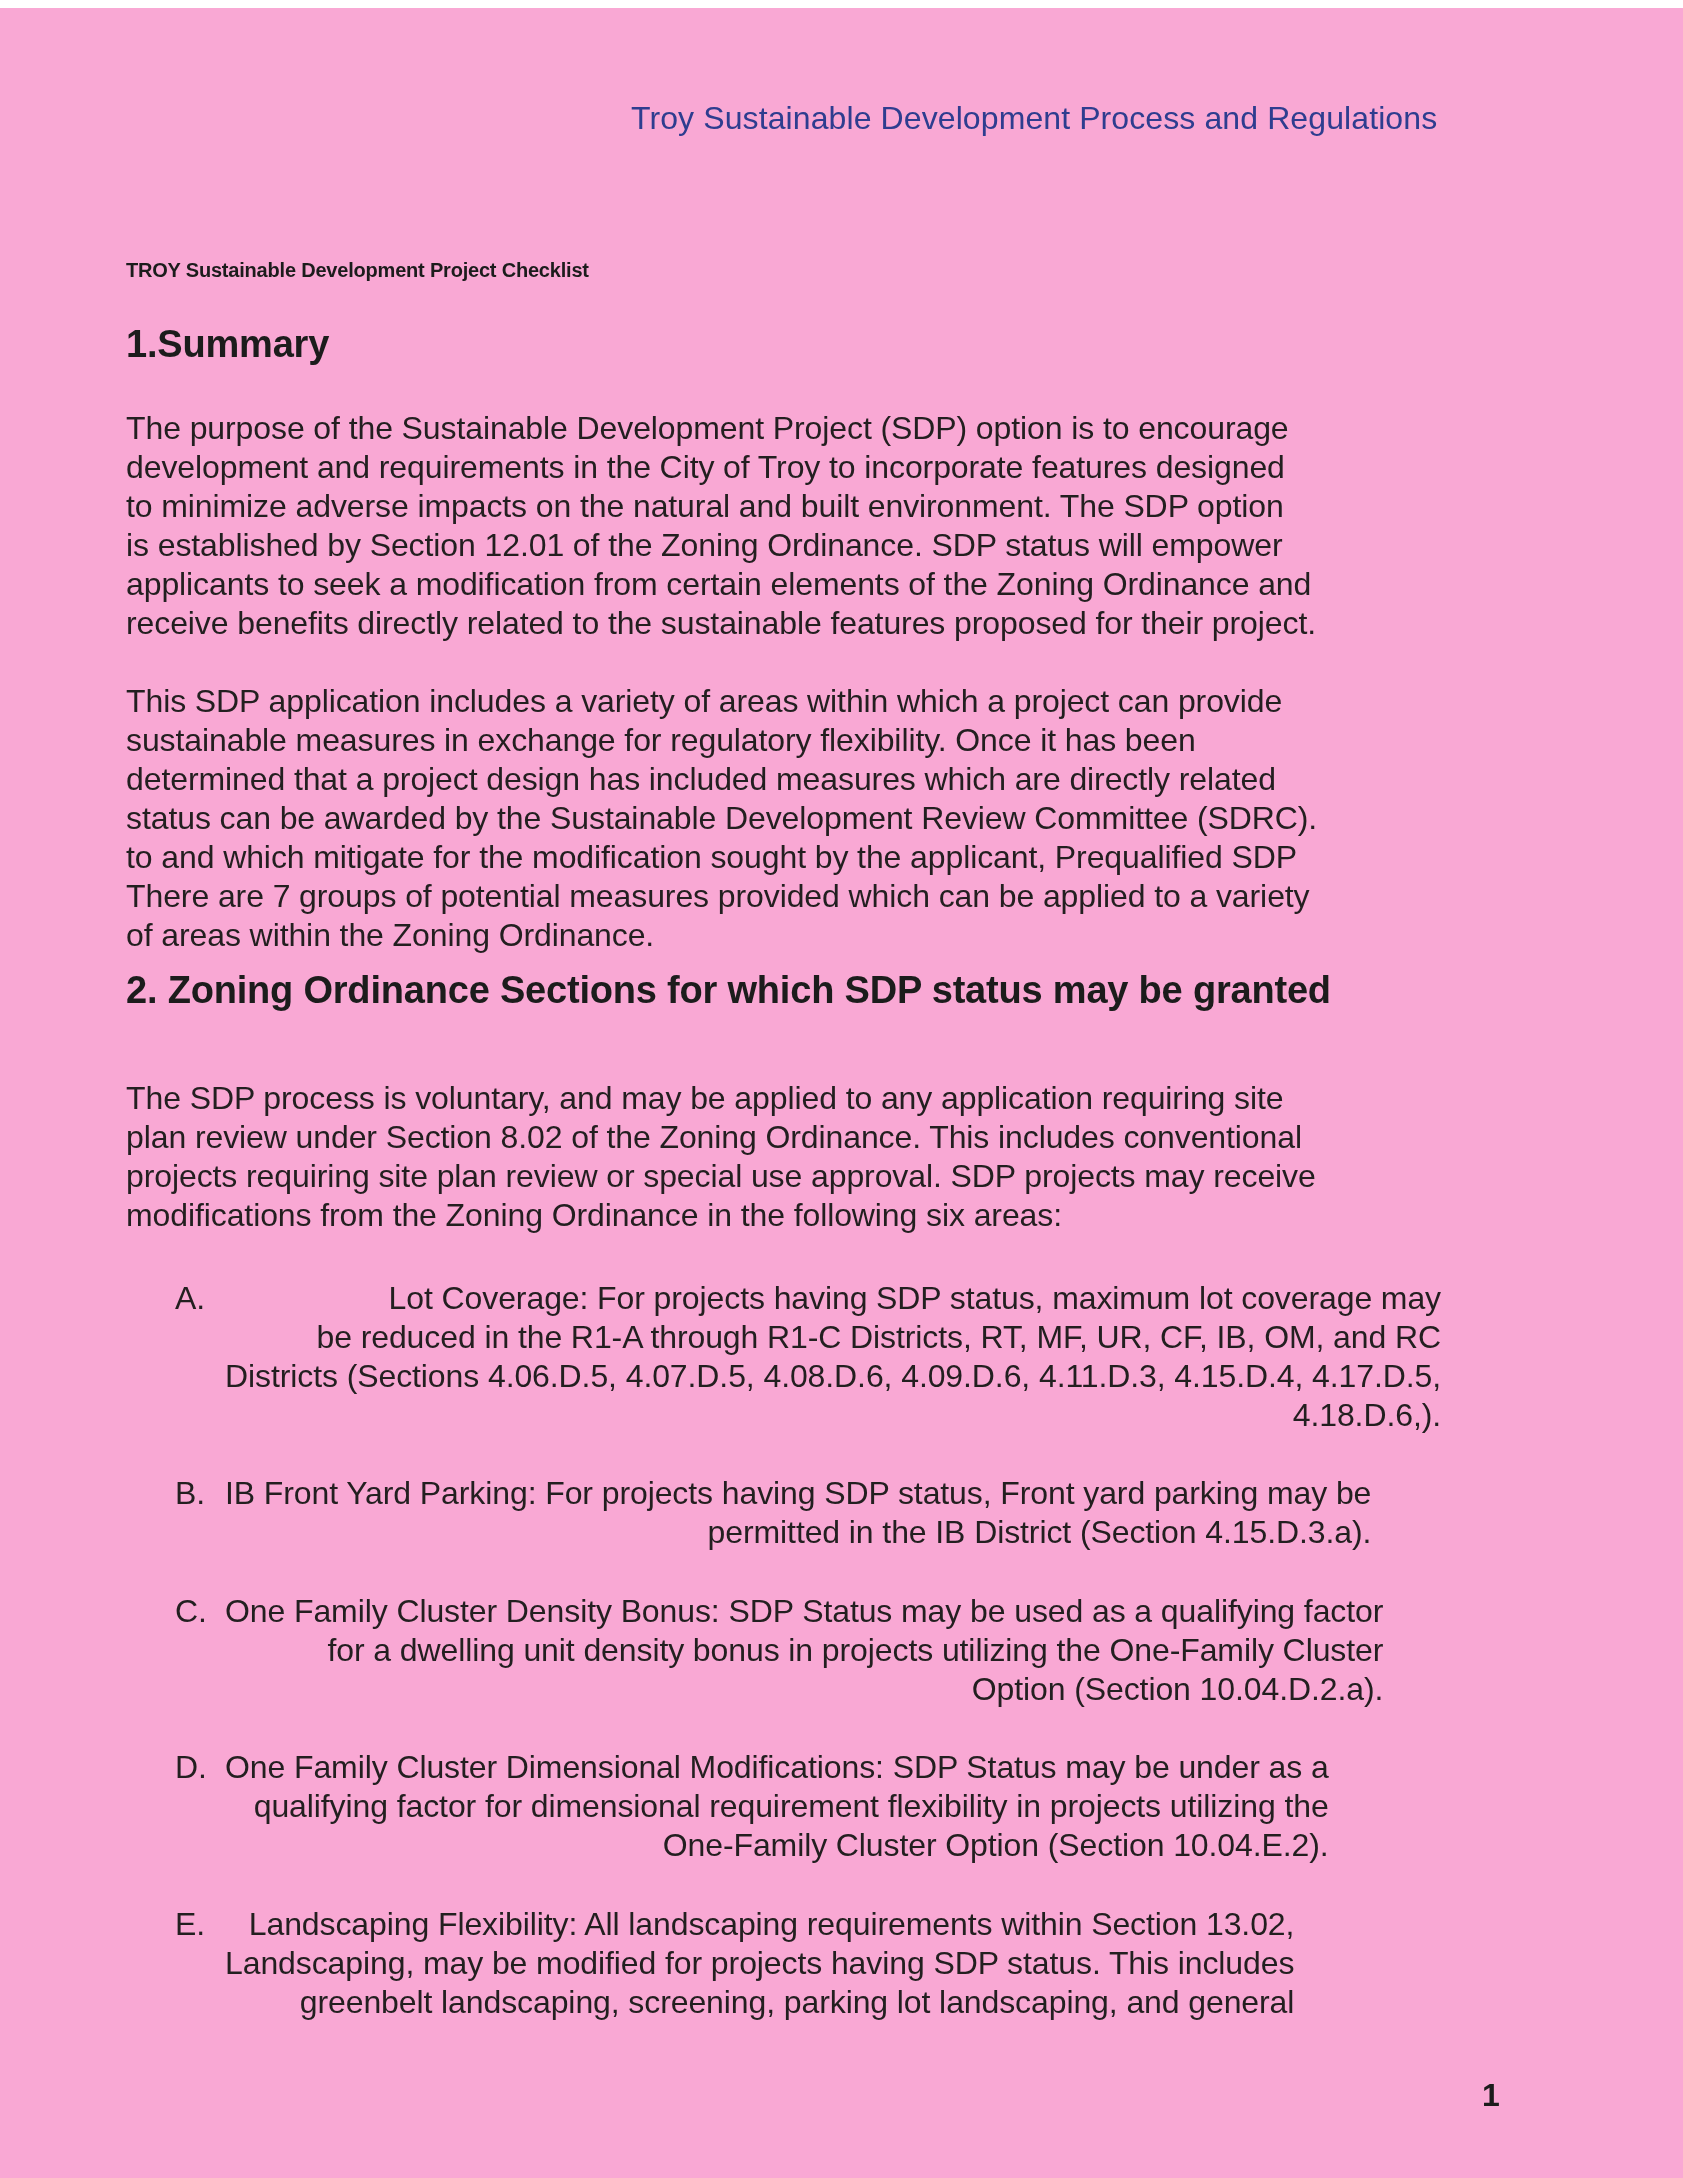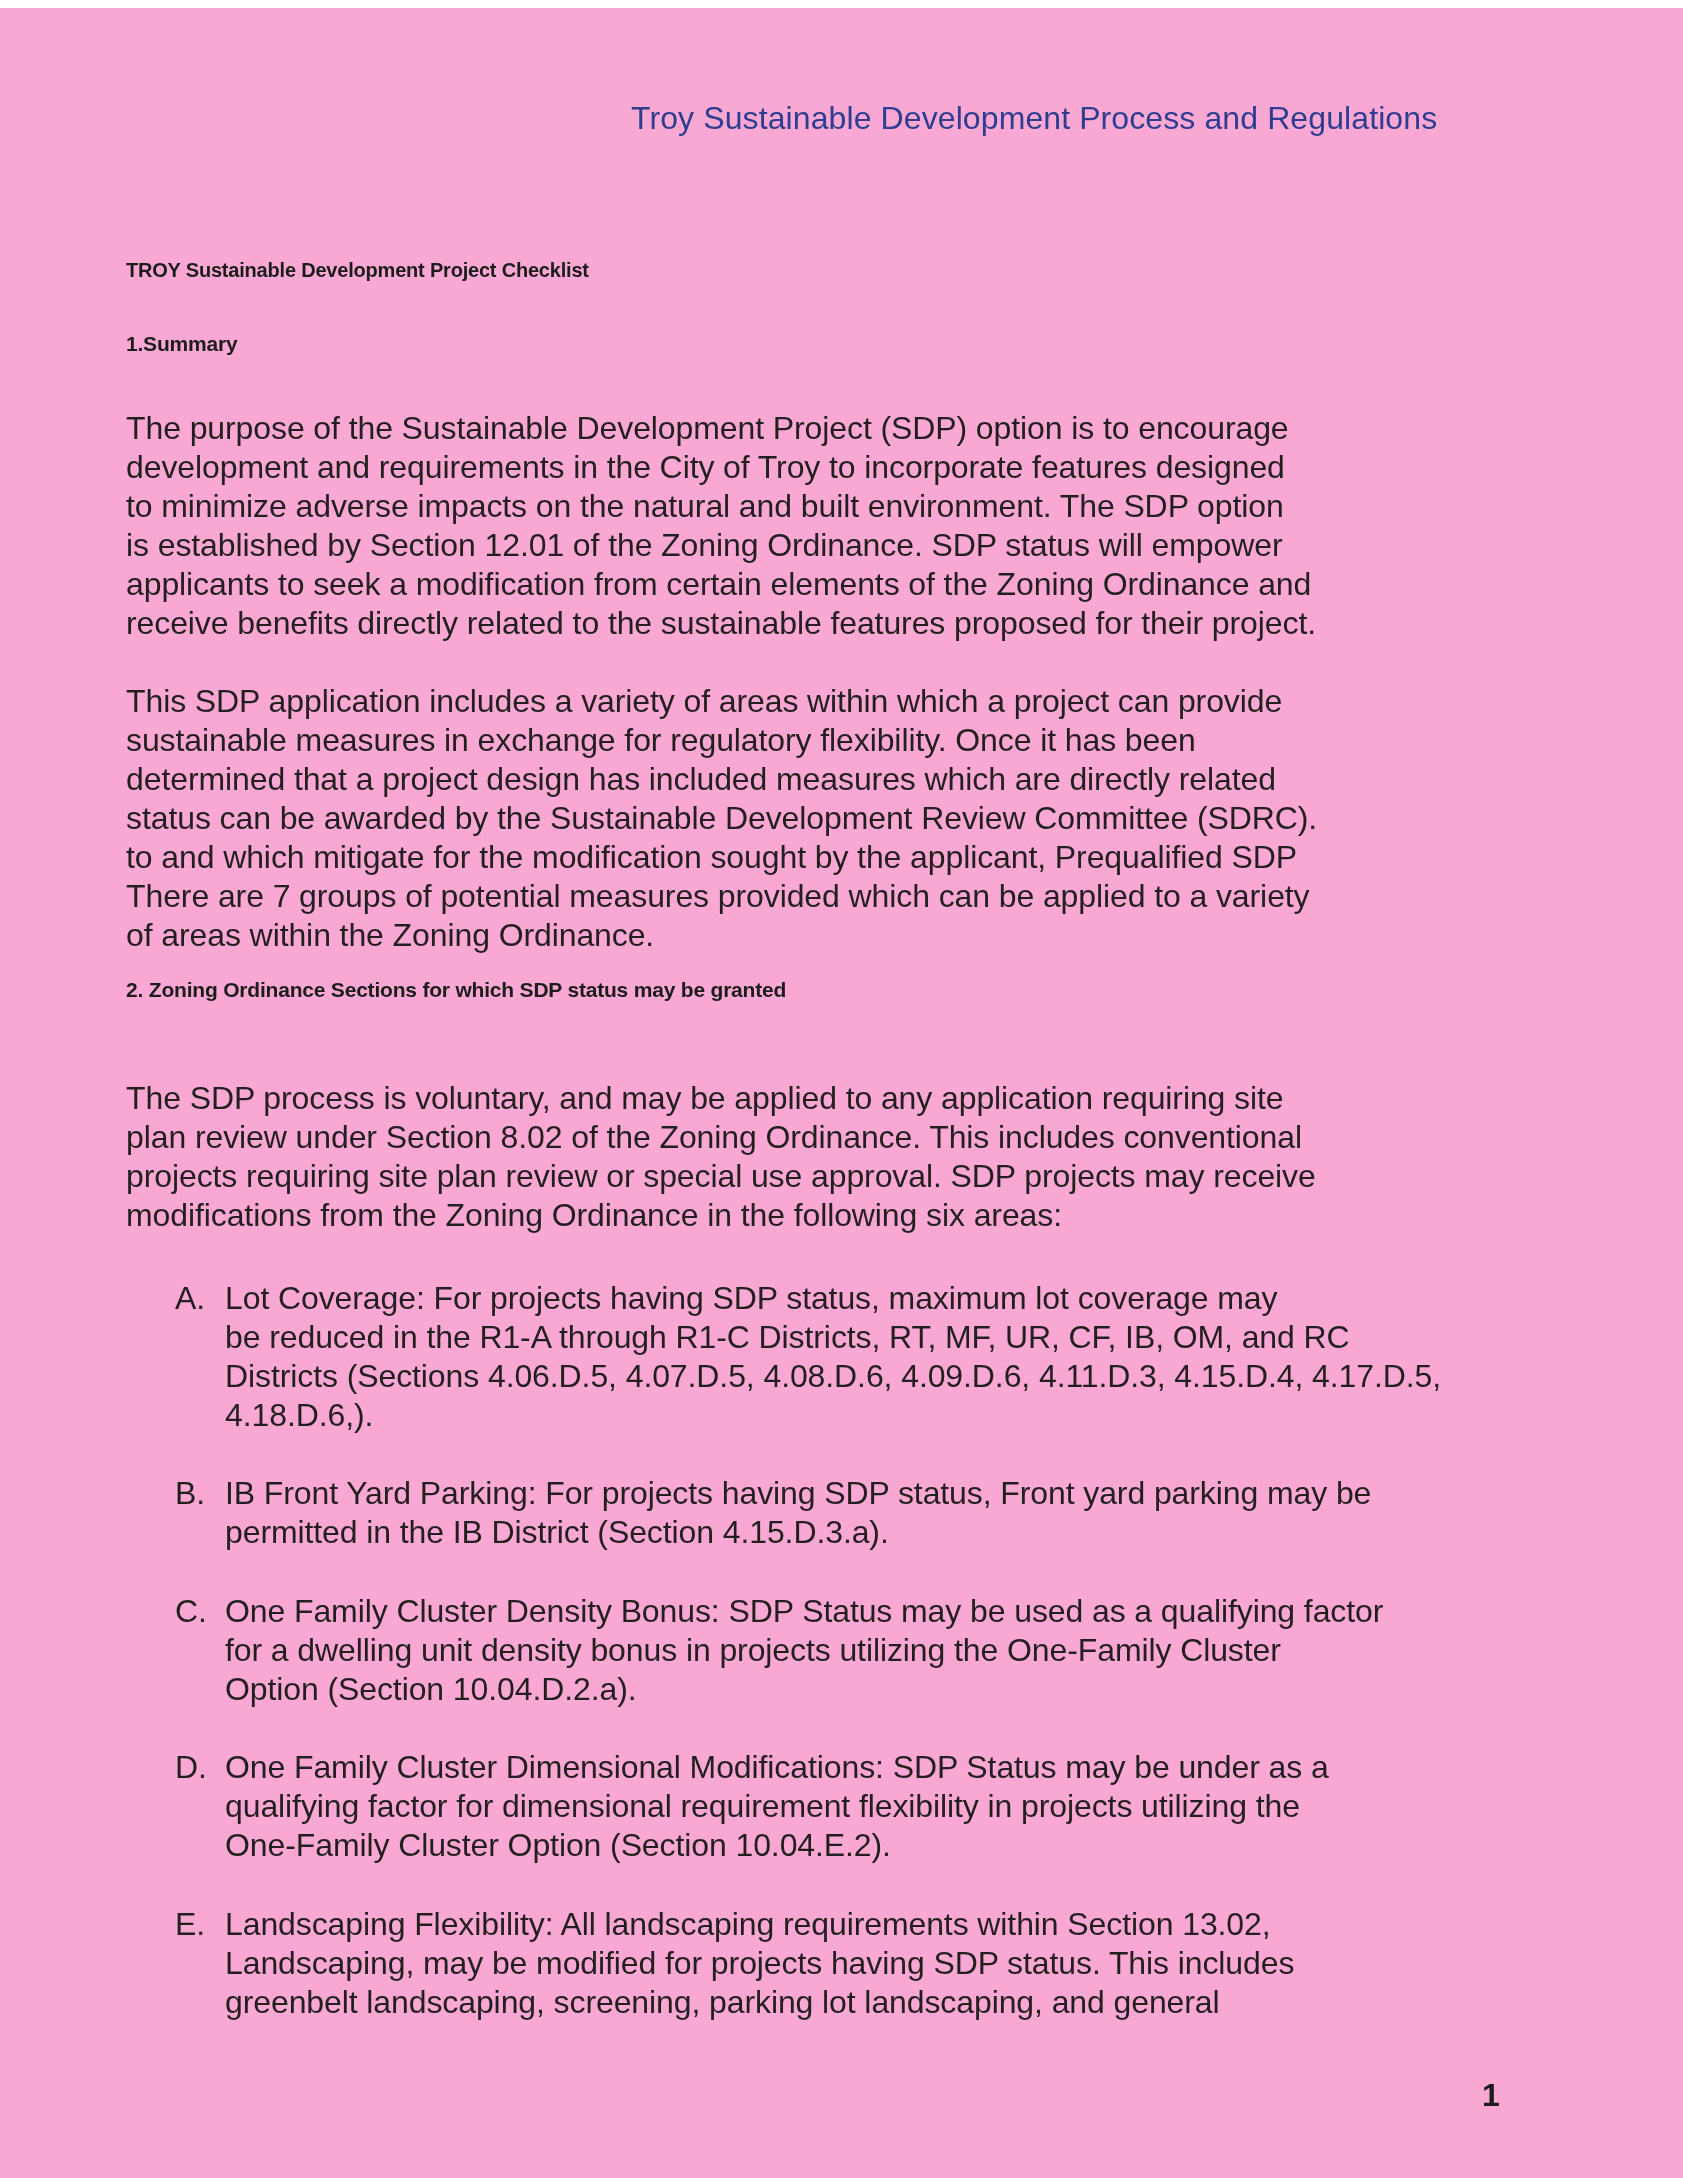--- a/index.html
+++ b/index.html
@@ -3,29 +3,29 @@
 <meta charset="utf-8">
 <style>
   html, body { margin: 0; padding: 0; background: #ffffff; }
   body { width: 1683px; height: 2178px; position: relative; overflow: hidden;
          font-family: "Liberation Sans", "DejaVu Sans", sans-serif; color: #231f20; }
   .page { position: absolute; left: 0; top: 0; width: 1683px; height: 2178px; background: #f9a8d4; margin-top: 8px; }
   .running-header { position: absolute; left: 631px; top: 90px; font-size: 32px; line-height: 40px;
          color: #2e3d8f; white-space: nowrap; letter-spacing: 0.1px; }
   .title { position: absolute; left: 126px; top: 243px; font-size: 20px; line-height: 38px;
          font-weight: bold; white-space: nowrap; color: #1c1c1c; letter-spacing: -0.2px; }
-  .heading { position: absolute; left: 126px; font-size: 21px; line-height: 38px; font-weight: bold;
+  .heading { position: absolute; left: 126px; font-size: 38px; line-height: 38px; font-weight: bold;
          white-space: nowrap; color: #1c1c1c; letter-spacing: -0.2px; }
   .para { position: absolute; left: 126px; font-size: 32px; line-height: 39px; white-space: nowrap;
          color: #231f20; letter-spacing: -0.1px; }
   .para .line { display: block; }
   .item { position: absolute; left: 175px; font-size: 32px; line-height: 39px; white-space: nowrap;
          color: #231f20; letter-spacing: -0.1px; }
   .item .marker { position: absolute; left: 0; top: 0; }
-  .item .body { position: absolute; left: 50px; top: 0; }
+  .item .body { position: absolute; left: 50px; top: 0; text-align: right; }
   .item .line { display: block; }
   .page-number { position: absolute; left: 1482px; top: 2067px; font-size: 32px; line-height: 40px;
          font-weight: bold; color: #1c1c1c; }
 </style>
 </head>
 <body>
 
 <div class="page">
 
   <div class="running-header">Troy Sustainable Development Process and Regulations</div>

